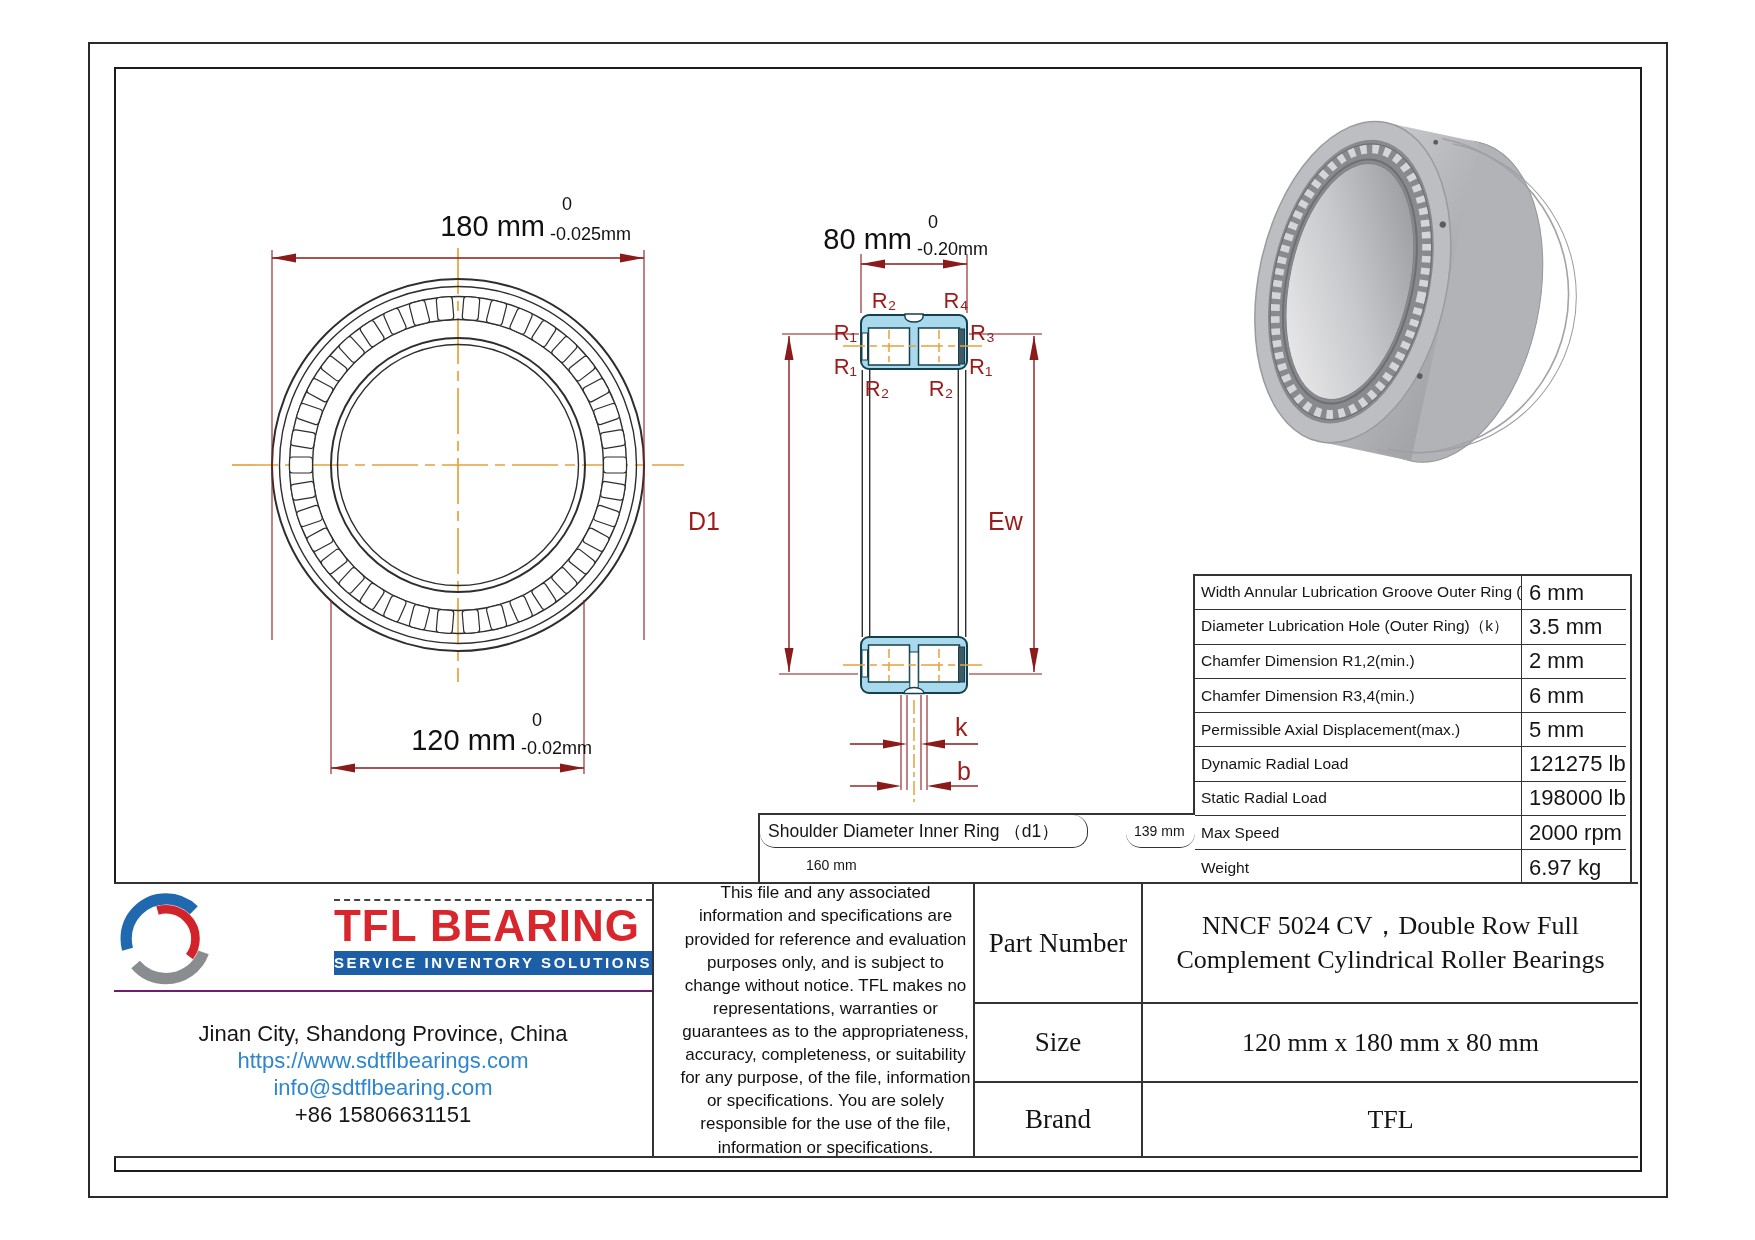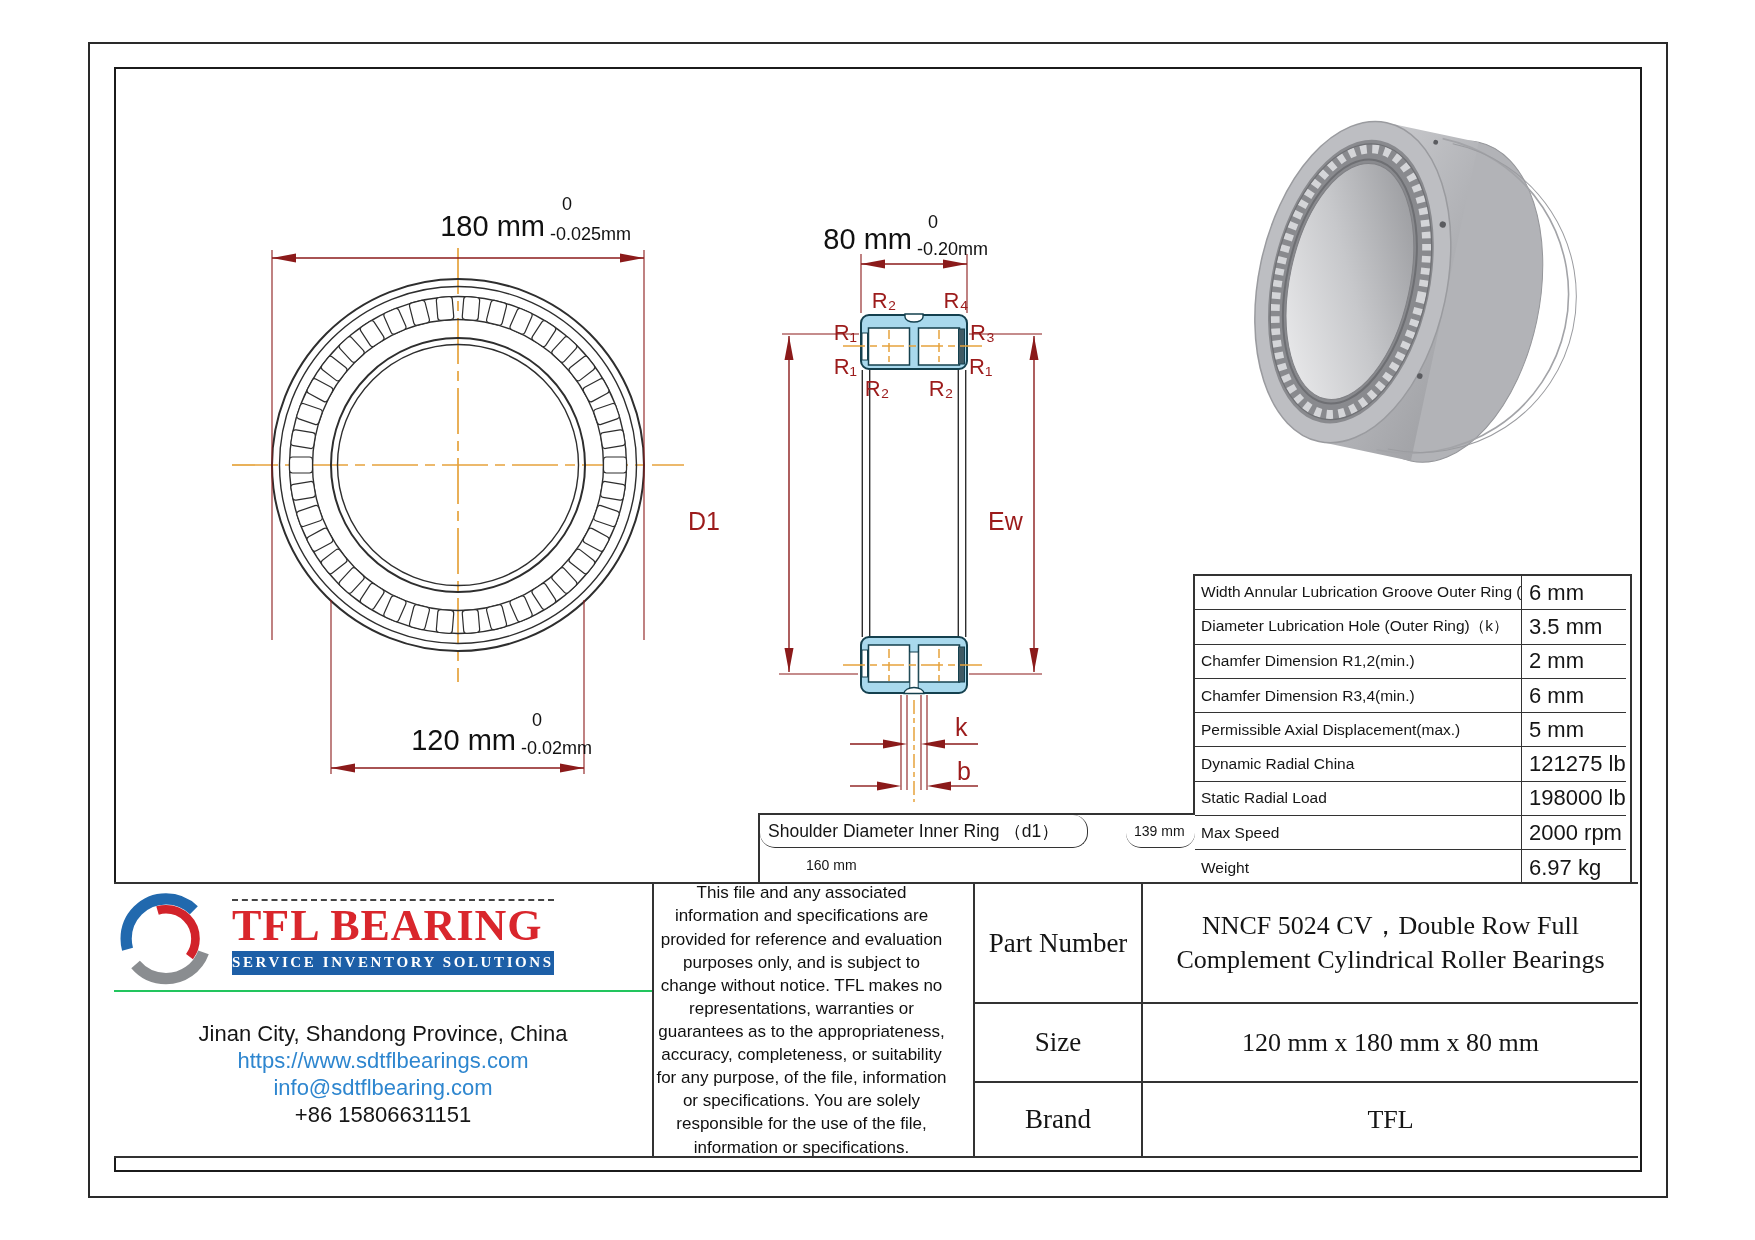--- a/index.html
+++ b/index.html
@@ -35,25 +35,25 @@
   .spec-table .last{border-bottom:none;}
   
   .sub-table{left:758px;top:813px;width:435px;border:2px solid #333;border-right:none;display:grid;grid-template-columns:328px 107px;grid-auto-rows:33.3px;background:#fff;}
   .sub-table .c{display:flex;align-items:center;white-space:nowrap;overflow:hidden;border-radius:15px;}
   .sub-table .lab{font-size:17.5px;padding-left:8px;border-right:1.6px solid #333;}
   .sub-table .val{font-size:14px;padding-left:8px;margin-left:38px;}
   .sub-table .top{border-bottom:1.6px solid #333;}
   
   .footer{left:114px;top:882px;width:1524px;height:272px;border-top:2px solid #333;border-bottom:2px solid #333;display:flex;background:#fff;}
   .f-left{width:538px;border-right:2px solid #333;display:flex;flex-direction:column;}
-  .f-logo{height:106px;border-bottom:2px solid #22c55e;display:flex;align-items:center;justify-content:flex-start;gap:14px;font-family:Liberation Serif, serif;}
+  .f-logo{height:106px;border-bottom:2px solid #701a75;display:flex;align-items:center;justify-content:space-between;gap:14px;}
   .f-name{height:49px;border-bottom:2px solid #333;display:flex;align-items:center;justify-content:center;font-size:26px;}
   .f-addr{flex:1;display:flex;flex-direction:column;align-items:center;justify-content:center;font-size:22px;line-height:26px;gap:1px;}
   .link{color:#2e86cf;}
-  .f-mid{width:319px;border-right:2px solid #333;display:flex;align-items:center;justify-content:flex-start;}
+  .f-mid{width:319px;border-right:2px solid #333;display:flex;align-items:center;justify-content:flex-end;}
   .f-mid .txt{width:295px;font-size:17px;line-height:1.36;text-align:center;color:#101010;}
   .f-right{flex:1;display:flex;flex-direction:column;}
   .f-row{display:flex;border-bottom:2px solid #333;font-family:Liberation Serif, serif;}
   .f-row:last-child{border-bottom:none;}
   .f-row .flab{width:166px;border-right:2px solid #333;display:flex;align-items:center;justify-content:center;font-size:27px;}
   .f-row .fval{flex:1;display:flex;align-items:center;justify-content:center;text-align:center;font-size:26px;line-height:1.3;padding:0 6px;}
   .r-part{height:118px;}
   .r-size{height:77px;}
   .r-brand{flex:1;}
   .logo-text{display:flex;flex-direction:column;}
@@ -263,21 +263,21 @@
   <div class="c lab">Width Annular Lubrication Groove Outer Ring (b）</div>
     <div class="c val">6 mm</div>
   <div class="c lab">Diameter Lubrication Hole (Outer Ring)（k）</div>
     <div class="c val">3.5 mm</div>
   <div class="c lab">Chamfer Dimension R1,2(min.)</div>
     <div class="c val">2 mm</div>
   <div class="c lab">Chamfer Dimension R3,4(min.)</div>
     <div class="c val">6 mm</div>
   <div class="c lab">Permissible Axial Displacement(max.)</div>
     <div class="c val">5 mm</div>
-  <div class="c lab">Dynamic Radial China</div>
+  <div class="c lab">Dynamic Radial Load</div>
     <div class="c val">121275 lbf</div>
   <div class="c lab">Static Radial Load</div>
     <div class="c val">198000 lbf</div>
   <div class="c lab">Max Speed</div>
     <div class="c val">2000 rpm</div>
   <div class="c lab last">Weight</div>
     <div class="c val last">6.97 kg</div>
 </div>
 
 <div class="abs sub-table">

